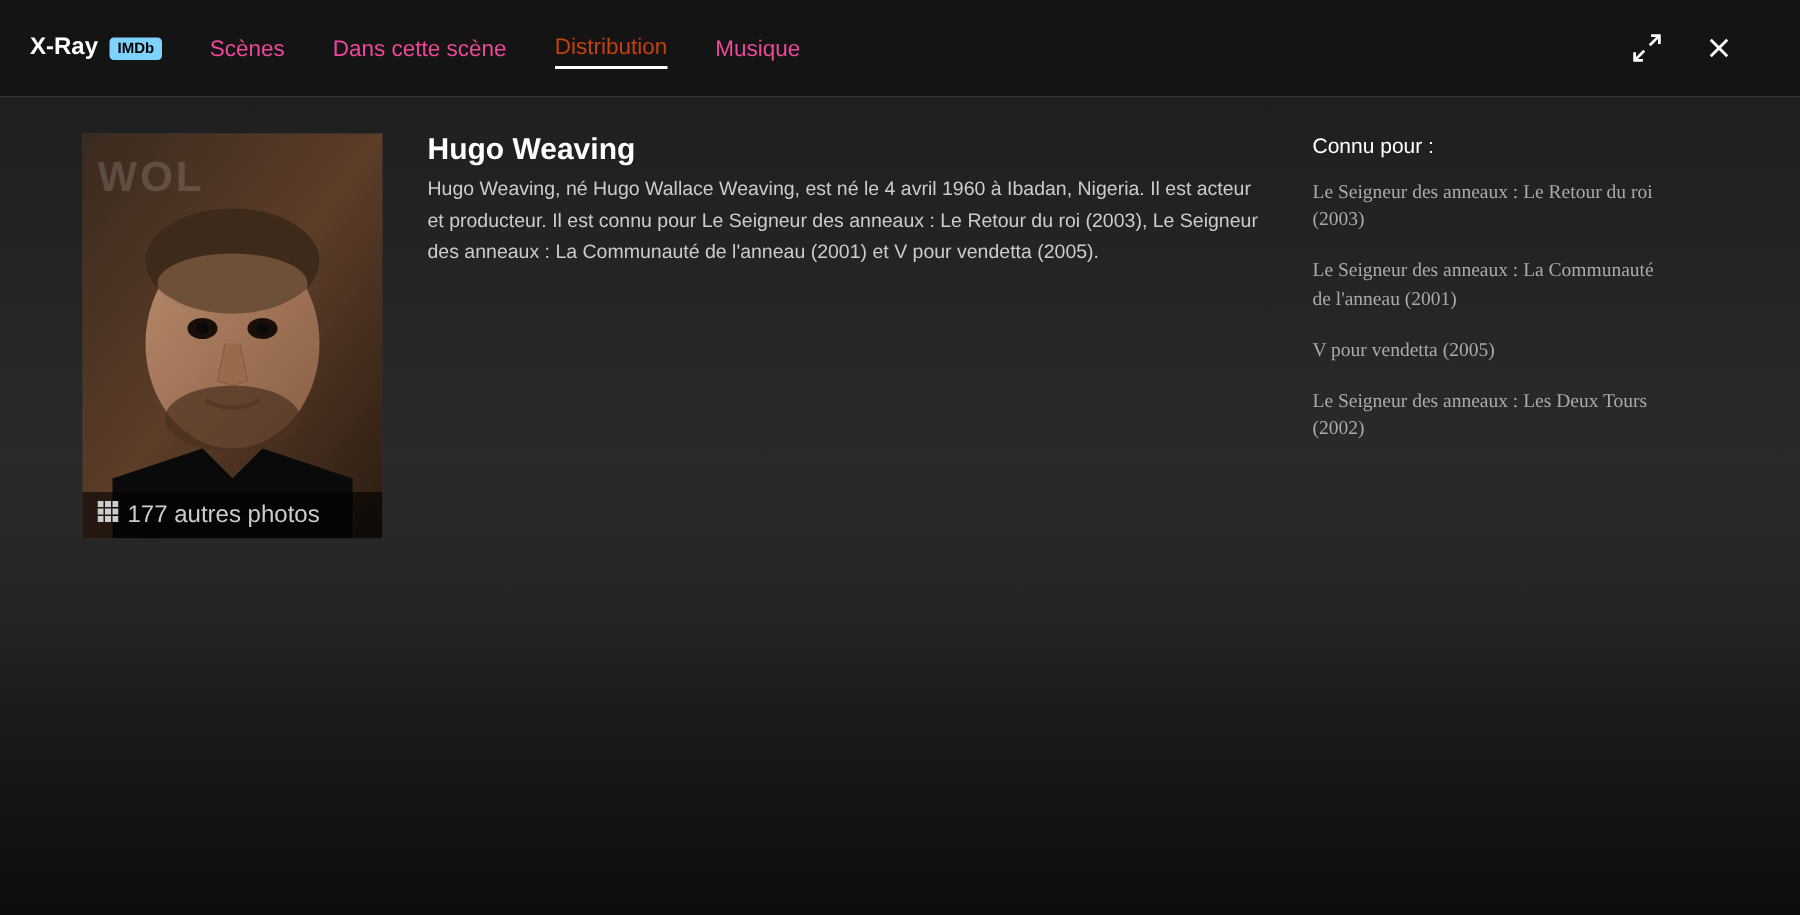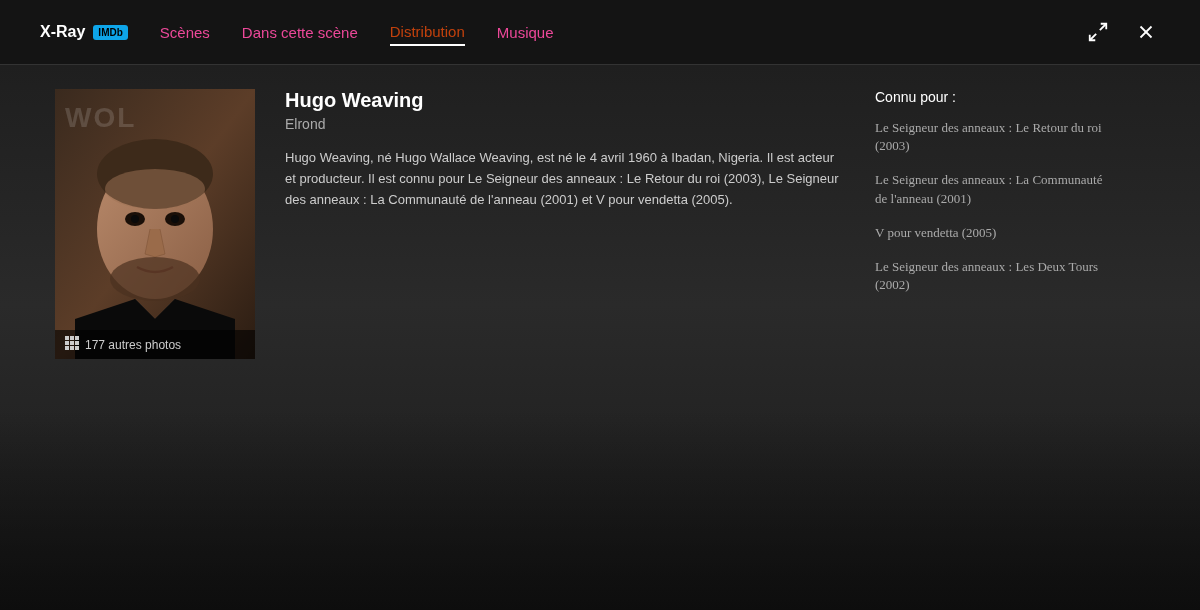--- a/index.html
+++ b/index.html
@@ -17,40 +17,40 @@
       width: 100%;
       height: 100%;
       background: linear-gradient(to bottom, #1c1c1c 0%, #2a2a2a 50%, #1a1a1a 100%);
       position: relative;
     }
 
     
     .nav-bar {
       display: flex;
       align-items: center;
-      padding: 18px 40px 18px 40px;
+      padding: 18px 40px 18px 20px;
       background: rgba(20,20,20,0.95);
       border-bottom: 1px solid #333;
       gap: 32px;
     }
 
     .xray-label {
       display: flex;
       align-items: center;
       gap: 8px;
     }
 
     .xray-text {
       font-size: 16px;
       font-weight: bold;
       color: #fff;
     }
 
     .imdb-badge {
-      background: #0ea5e9;
+      background: #7dd3fc;
       color: #000;
       font-size: 10px;
       font-weight: bold;
       padding: 2px 5px;
       border-radius: 3px;
     }
 
     .nav-item {
       font-size: 15px;
       color: #ec4899;
@@ -111,21 +111,21 @@
     .photo-label {
       position: absolute;
       bottom: 0;
       left: 0;
       right: 0;
       background: rgba(0,0,0,0.6);
       padding: 6px 10px;
       display: flex;
       align-items: center;
       gap: 6px;
-      font-size: 12px;
+      font-size: 16px;
       color: #ccc;
     }
 
     .grid-icon {
       display: inline-block;
       width: 14px;
       height: 14px;
     }
 
     
@@ -290,21 +290,20 @@
             <rect x="5" y="10" width="4" height="4"></rect>
             <rect x="10" y="10" width="4" height="4"></rect>
           </svg>
         </span>
         <span>177 autres photos</span>
       </div>
     </div>
 
     <div class="actor-info">
       <div class="actor-name">Hugo Weaving</div>
-      <div class="actor-role">Elrond</div>
       <div class="actor-bio">Hugo Weaving, né Hugo Wallace Weaving, est né le 4 avril 1960 à Ibadan, Nigeria. Il est acteur et producteur. Il est connu pour Le Seigneur des anneaux : Le Retour du roi (2003), Le Seigneur des anneaux : La Communauté de l'anneau (2001) et V pour vendetta (2005).</div>
     </div>
 
     <div class="known-for">
       <div class="known-for-title">Connu pour :</div>
       <div class="known-for-item">Le Seigneur des anneaux : Le Retour du roi (2003)</div>
       <div class="known-for-item">Le Seigneur des anneaux : La Communauté de l'anneau (2001)</div>
       <div class="known-for-item">V pour vendetta (2005)</div>
       <div class="known-for-item">Le Seigneur des anneaux : Les Deux Tours (2002)</div>
     </div>

